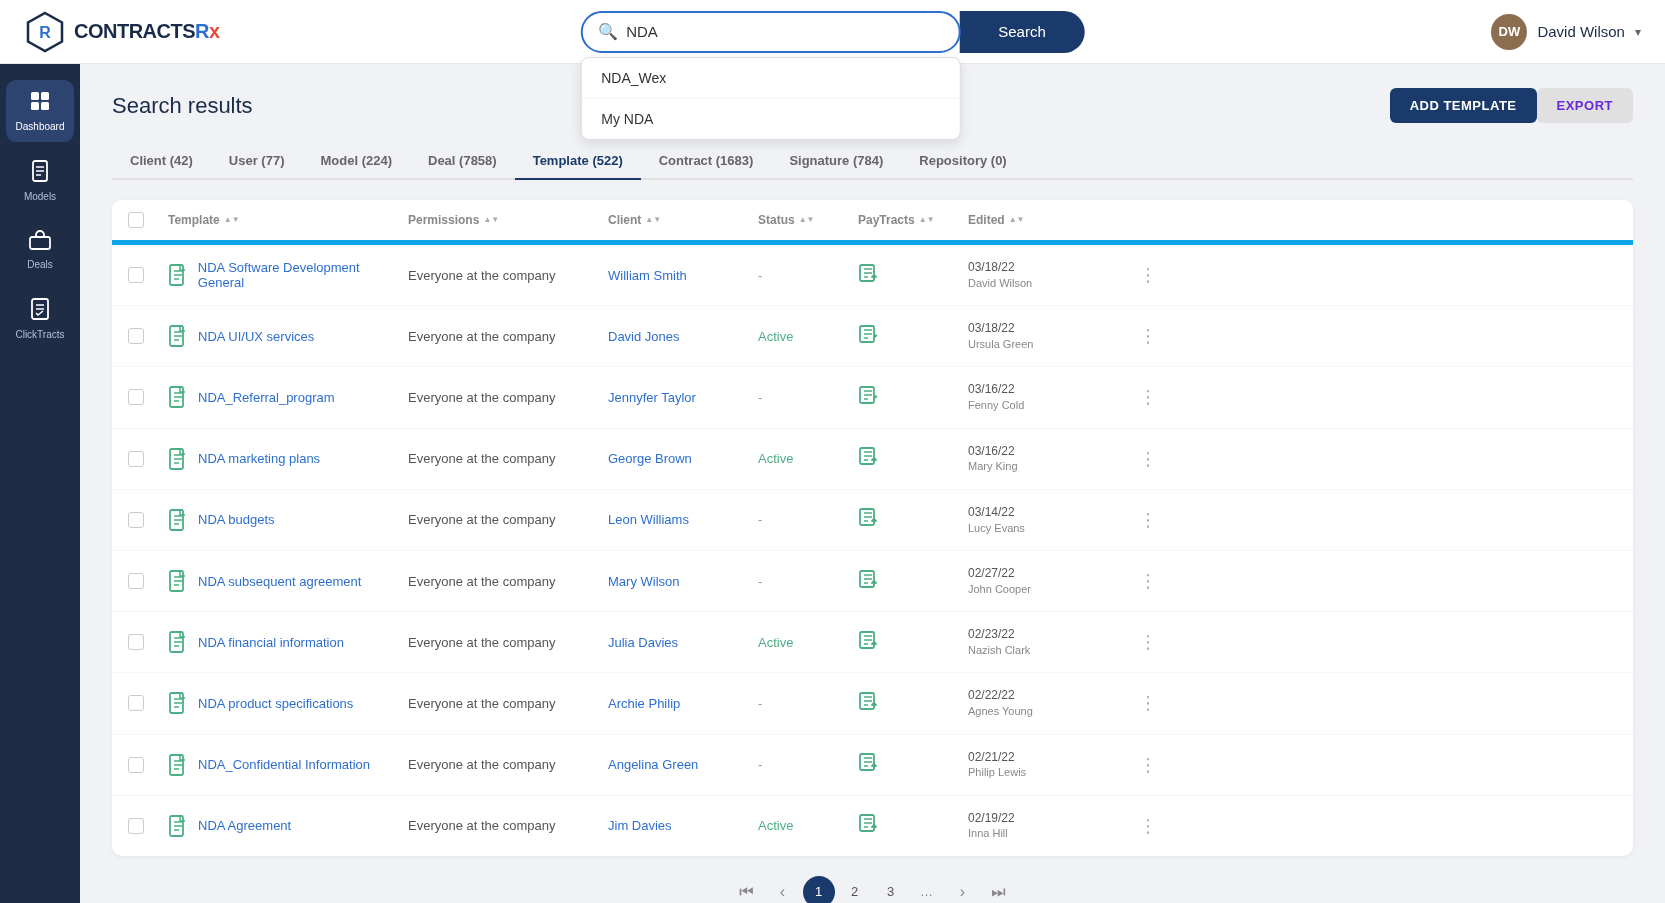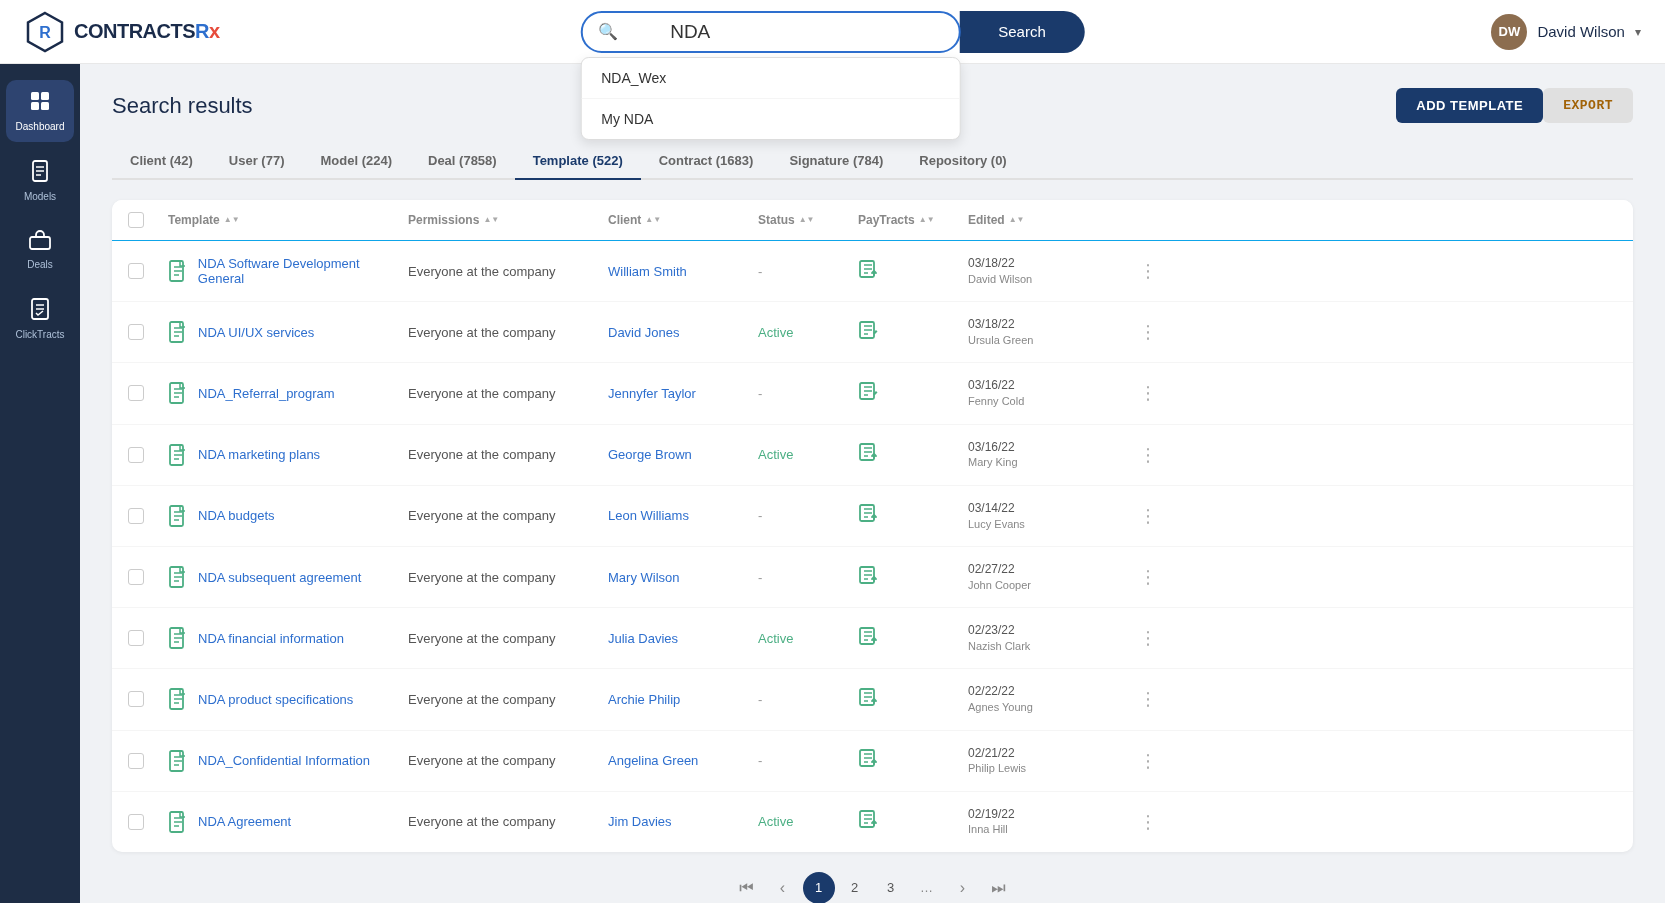--- a/index.html
+++ b/index.html
@@ -8,21 +8,21 @@
     
     .header { background: #fff; display: flex; align-items: center; padding: 0 24px; height: 64px; position: relative; z-index: 100; border-bottom: 1px solid #e8e8e8; }
     .logo-area { display: flex; align-items: center; gap: 8px; margin-right: auto; }
     .logo-hex { width: 42px; height: 42px; }
     .logo-text { font-size: 20px; font-weight: 700; color: #1a2b4a; letter-spacing: -0.5px; }
     .logo-text span { color: #2e6fce; }
     .search-container { position: absolute; left: 50%; transform: translateX(-50%); display: flex; align-items: center; gap: 0; z-index: 200; }
     .search-wrapper { position: relative; }
     .search-input-box { display: flex; align-items: center; border: 2px solid #2e6fce; border-radius: 24px; padding: 0 16px; height: 42px; background: #fff; width: 380px; gap: 8px; }
     .search-icon-span { color: #999; font-size: 16px; }
-    .search-input { border: none; outline: none; font-size: 19px; color: #333; flex: 1; background: transparent; margin-left: 44px; }
+    .search-input { border: none; outline: none; font-size: 15px; color: #333; flex: 1; background: transparent; }
     .search-btn { background: #1a3a6b; color: #fff; border: none; border-radius: 0 24px 24px 0; height: 42px; padding: 0 39px; font-size: 15px; font-weight: 500; cursor: pointer; margin-left: -1px; }
     .search-dropdown { position: absolute; top: 46px; left: 0; width: 380px; background: #fff; border: 1px solid #ddd; border-radius: 8px; box-shadow: 0 4px 12px rgba(0,0,0,0.1); z-index: 300; }
     .search-dropdown-item { padding: 12px 20px; font-size: 14px; color: #333; cursor: pointer; border-bottom: 1px solid #f5f5f5; }
     .search-dropdown-item:last-child { border-bottom: none; }
     .user-area { display: flex; align-items: center; gap: 10px; margin-left: auto; }
     .avatar { width: 36px; height: 36px; border-radius: 50%; background: #8c6d4f; display: flex; align-items: center; justify-content: center; color: #fff; font-weight: 600; font-size: 14px; overflow: hidden; }
     .user-name { font-size: 15px; font-weight: 500; color: #1a2b4a; }
     .chevron-down { font-size: 12px; color: #666; }
 
     
@@ -35,30 +35,30 @@
     .sidebar-icon { font-size: 20px; color: #fff; }
     .sidebar-label { font-size: 10px; color: #aec0d8; font-weight: 400; }
     .sidebar-item.active .sidebar-label { color: #fff; }
 
     
     .main { flex: 1; padding: 24px 32px; }
     .page-header { display: flex; align-items: center; justify-content: space-between; margin-bottom: 20px; }
     .page-title { font-size: 22px; font-weight: 400; color: #1a2b4a; }
     .header-actions { display: flex; gap: 0; }
     .btn-add { background: #1a3a6b; color: #fff; border: none; border-radius: 6px; padding: 10px 20px; font-size: 13px; font-weight: 600; cursor: pointer; letter-spacing: 0.5px; }
-    .btn-export { background: #e0e0e0; color: #a16207; border: none; border-radius: 6px; padding: 10px 20px; font-size: 13px; font-weight: 600; cursor: pointer; letter-spacing: 0.5px; font-family: Liberation Mono, monospace; }
+    .btn-export { background: #e0e0e0; color: #6d28d9; border: none; border-radius: 6px; padding: 10px 20px; font-size: 13px; font-weight: 600; cursor: pointer; letter-spacing: 0.5px; }
 
     
     .tabs { display: flex; gap: 0; border-bottom: 2px solid #e0e0e0; margin-bottom: 20px; }
     .tab { padding: 10px 18px; font-size: 13px; font-weight: 700; color: #666; cursor: pointer; border-bottom: 2px solid transparent; margin-bottom: -2px; white-space: nowrap; }
     .tab.active { color: #1a3a6b; border-bottom: 2px solid #1a3a6b; font-weight: 600; }
 
     
     .table-container { background: #fff; border-radius: 10px; overflow: hidden; box-shadow: 0 1px 4px rgba(0,0,0,0.06); }
-    .table-header-row { display: grid; grid-template-columns: 40px 240px 200px 150px 100px 110px 160px 40px; align-items: center; padding: 12px 16px; background: #fff; border-bottom: 1px solid #0ea5e9; }
+    .table-header-row { display: grid; grid-template-columns: 40px 240px 200px 150px 100px 110px 160px 40px; align-items: center; padding: 12px 16px; background: #fff; border-bottom: 5px solid #0ea5e9; }
     .col-header { font-size: 12px; font-weight: 600; color: #888; display: flex; align-items: center; gap: 4px; cursor: pointer; user-select: none; }
     .sort-arrows { display: flex; flex-direction: column; line-height: 1; font-size: 8px; color: #aaa; }
     .table-row { display: grid; grid-template-columns: 40px 240px 200px 150px 100px 110px 160px 40px; align-items: center; padding: 14px 16px; border-bottom: 1px solid #f5f5f5; }
     .table-row:last-child { border-bottom: none; }
     .template-name { color: #2e6fce; font-weight: 500; font-size: 13px; cursor: pointer; }
     .template-cell { display: flex; align-items: center; gap: 8px; }
     .doc-icon { width: 22px; height: 22px; color: #4caf84; font-size: 18px; }
     .client-name { color: #2e6fce; font-weight: 500; font-size: 13px; cursor: pointer; }
     .status-active { color: #4caf84; font-weight: 500; }
     .status-dash { color: #999; }

